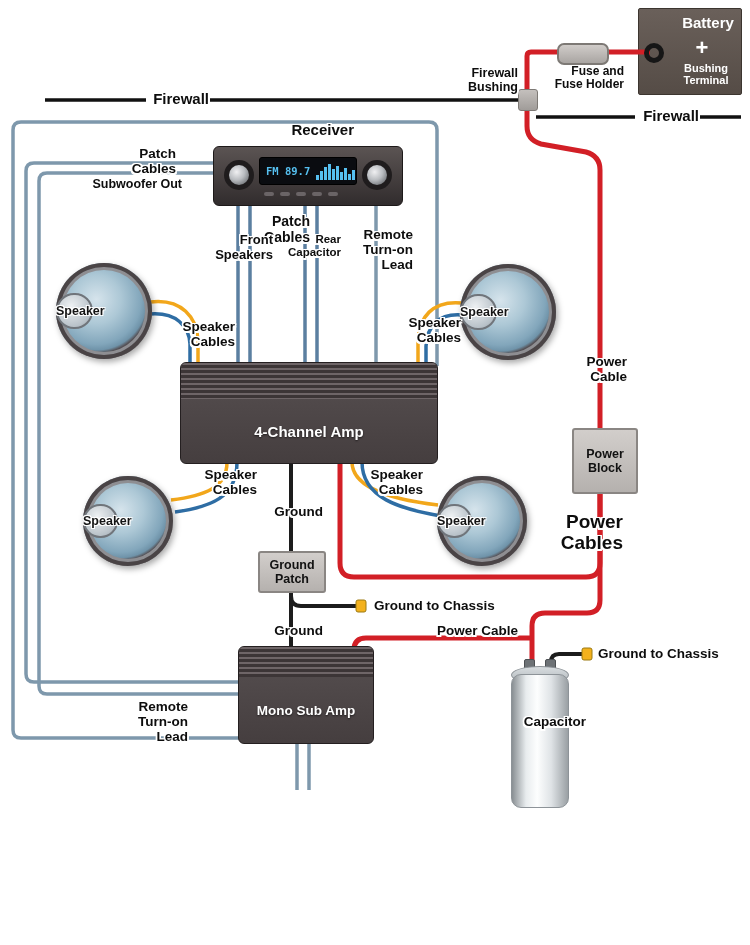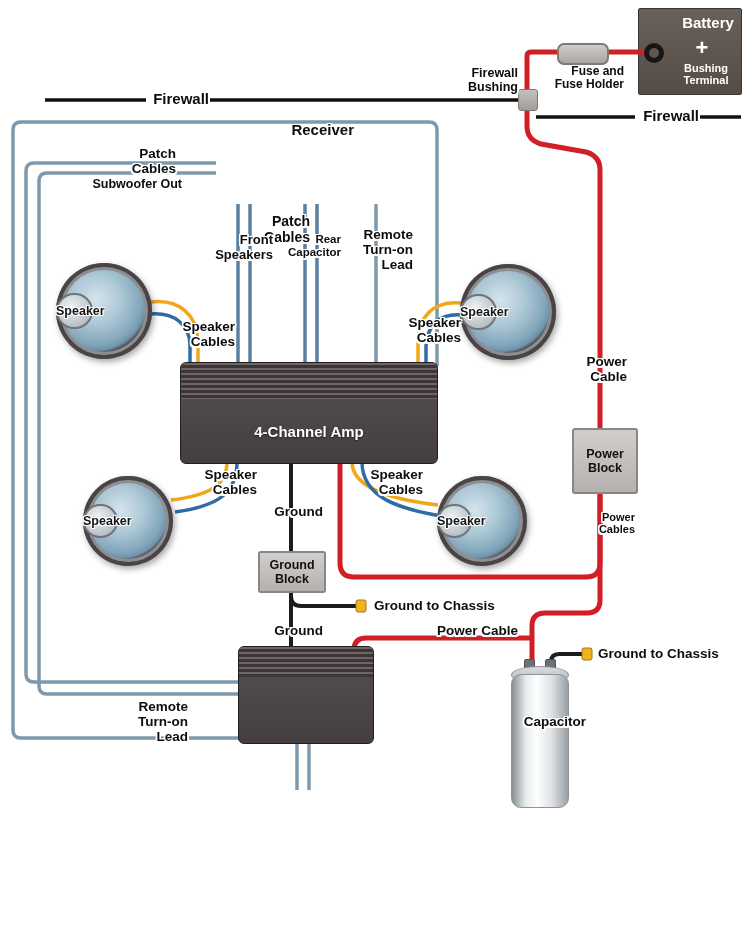--- a/index.html
+++ b/index.html
@@ -144,20 +144,50 @@
   <div class="lbl-white" style="left:648px;top:62px;width:80px;font-size:11px;">Bushing Terminal</div>
 
   <div class="comp fuse"></div>
   <div class="lbl" style="left:544px;top:65px;width:80px;font-size:12px;">Fuse and Fuse Holder</div>
 
   <div class="comp bushing"></div>
   <div class="lbl" style="left:442px;top:66px;width:76px;font-size:12.5px;">Firewall Bushing</div>
   <div class="lbl" style="left:147px;top:91px;width:62px;font-size:15px;">Firewall</div>
   <div class="lbl" style="left:637px;top:108px;width:62px;font-size:15px;">Firewall</div>
 
+  <div class="comp receiver">
+    <div class="knob" style="left:10px;">
+        <div class="knob-inner"></div>
+      </div>
+    <div class="knob" style="left:148px;">
+        <div class="knob-inner"></div>
+      </div>
+    <div class="display">
+      <span class="freq">FM 89.7</span>
+      <span class="bars">
+        <i style="height:5px"></i>
+          <i style="height:9px"></i>
+          <i style="height:13px"></i>
+          <i style="height:16px"></i>
+        <i style="height:11px"></i>
+          <i style="height:14px"></i>
+          <i style="height:8px"></i>
+          <i style="height:12px"></i>
+        <i style="height:6px"></i>
+          <i style="height:10px"></i>
+      </span>
+    </div>
+    <div class="btnrow">
+        <i></i>
+        <i></i>
+        <i></i>
+        <i></i>
+        <i></i>
+      </div>
+  </div>
   <div class="lbl" style="left:266px;top:122px;width:88px;font-size:15px;">Receiver</div>
 
   <div class="lbl" style="left:96px;top:146px;width:80px;font-size:13.5px;">Patch Cables</div>
   <div class="lbl" style="left:90px;top:177px;width:92px;font-size:12.5px;">Subwoofer Out</div>
 
   <div class="lbl" style="left:224px;top:214px;width:86px;font-size:14px;">Patch Cables</div>
   <div class="lbl" style="left:213px;top:233px;width:60px;font-size:13px;">Front Speakers</div>
   <div class="lbl" style="left:281px;top:233px;width:60px;font-size:11.5px;">Rear Capacitor</div>
   <div class="lbl" style="left:341px;top:227px;width:72px;font-size:13.5px;">Remote Turn-on Lead</div>
 
@@ -187,32 +217,35 @@
     <div class="fins" style="height:36px;"></div>
     <div class="amp-body">
       <span class="amp-label" style="font-size:15px;">4-Channel Amp</span>
     </div>
   </div>
 
   <div class="comp block" style="left:572px;top:428px;width:62px;height:62px;">
     <span>Power Block</span>
   </div>
   <div class="lbl" style="left:565px;top:354px;width:62px;font-size:13.5px;">Power Cable</div>
-  <div class="lbl" style="left:571px;top:511px;width:64px;font-size:11px;">Power Cables</div>
+  <div class="lbl" style="left:559px;top:511px;width:64px;font-size:19px;">Power Cables</div>
 
   <div class="comp block" style="left:258px;top:551px;width:64px;height:38px;">
-    <span>Ground Block</span>
+    <span>Ground Patch</span>
   </div>
   <div class="lbl" style="left:255px;top:504px;width:68px;font-size:13.5px;">Ground</div>
   <div class="lbl" style="left:374px;top:598px;white-space:nowrap;font-size:13.5px;text-align:left;">Ground to Chassis</div>
   <div class="lbl" style="left:255px;top:623px;width:68px;font-size:13.5px;">Ground</div>
   <div class="lbl" style="left:406px;top:623px;width:112px;font-size:13.5px;white-space:nowrap;">Power Cable</div>
 
   <div class="comp amp" style="left:238px;top:646px;width:134px;height:96px;">
     <div class="fins" style="height:30px;"></div>
+    <div class="amp-body">
+      <span class="amp-label" style="font-size:13.5px;">Mono Sub Amp</span>
+    </div>
   </div>
   <div class="lbl" style="left:114px;top:699px;width:74px;font-size:13.5px;">Remote Turn-on Lead</div>
 
   <div class="cap-term" style="left:524px;top:659px;"></div>
   <div class="cap-term" style="left:545px;top:659px;"></div>
   <div class="comp cap-top"></div>
   <div class="comp cap-body"></div>
   <div class="lbl" style="left:494px;top:714px;width:92px;font-size:13.5px;">Capacitor</div>
   <div class="lbl" style="left:598px;top:646px;white-space:nowrap;font-size:13.5px;text-align:left;">Ground to Chassis</div>
 

